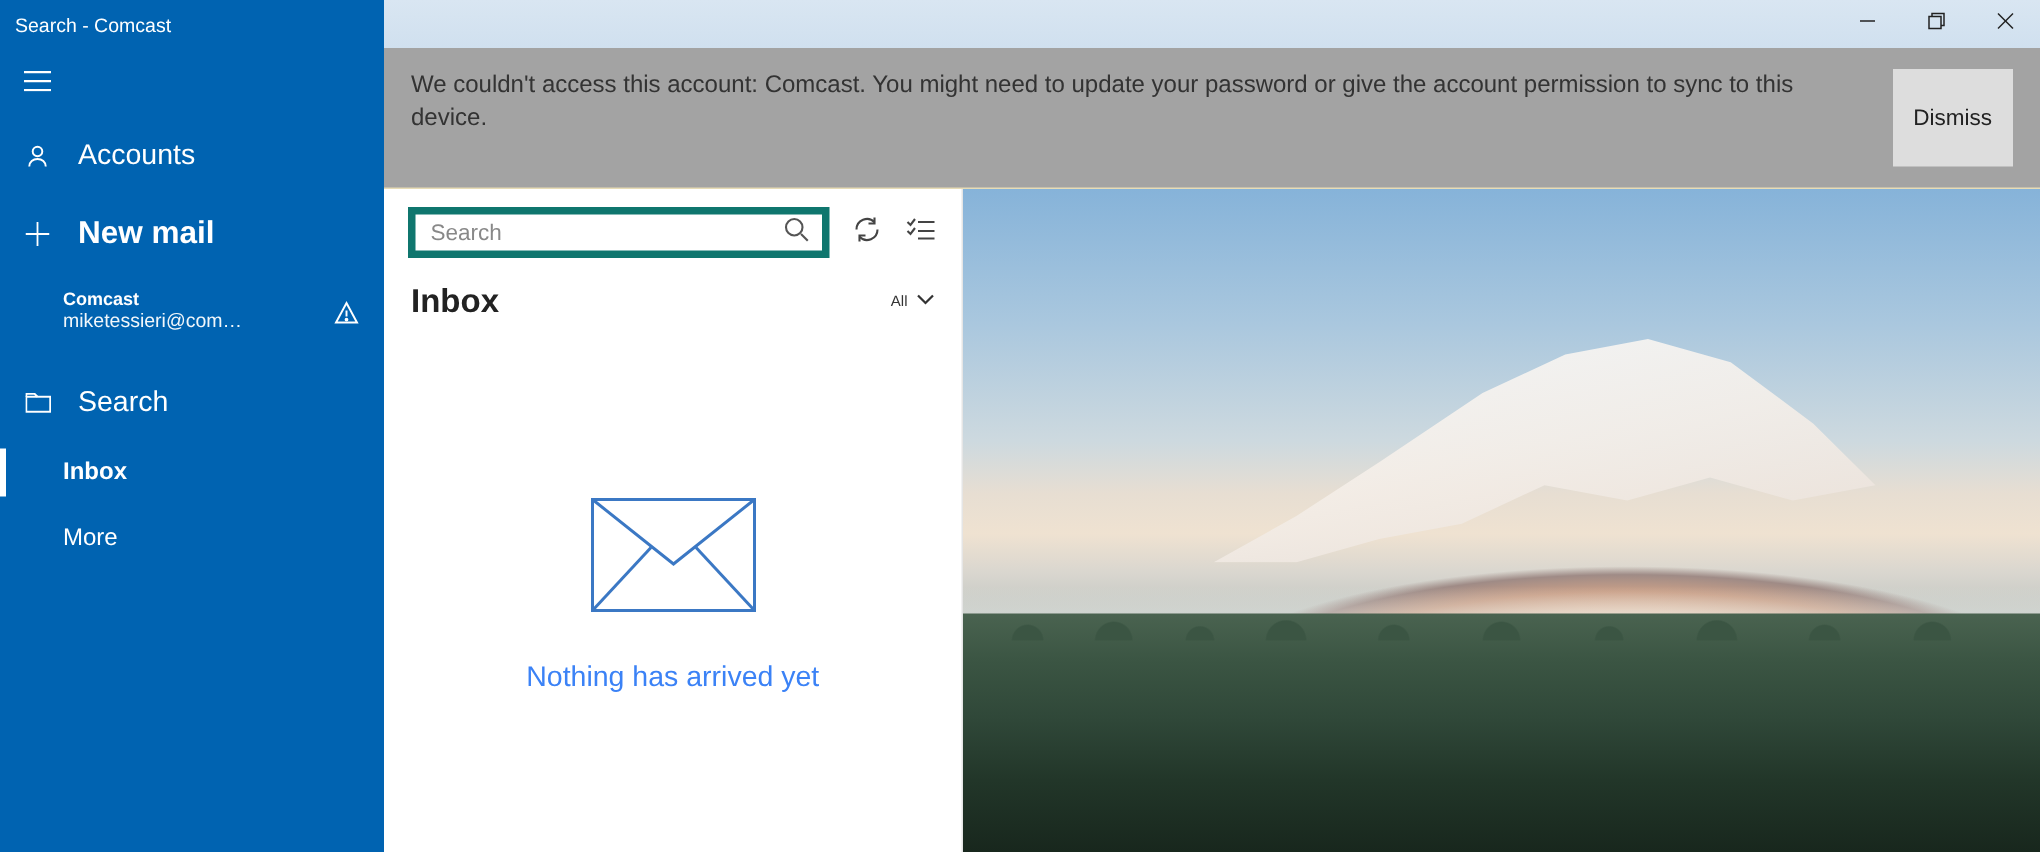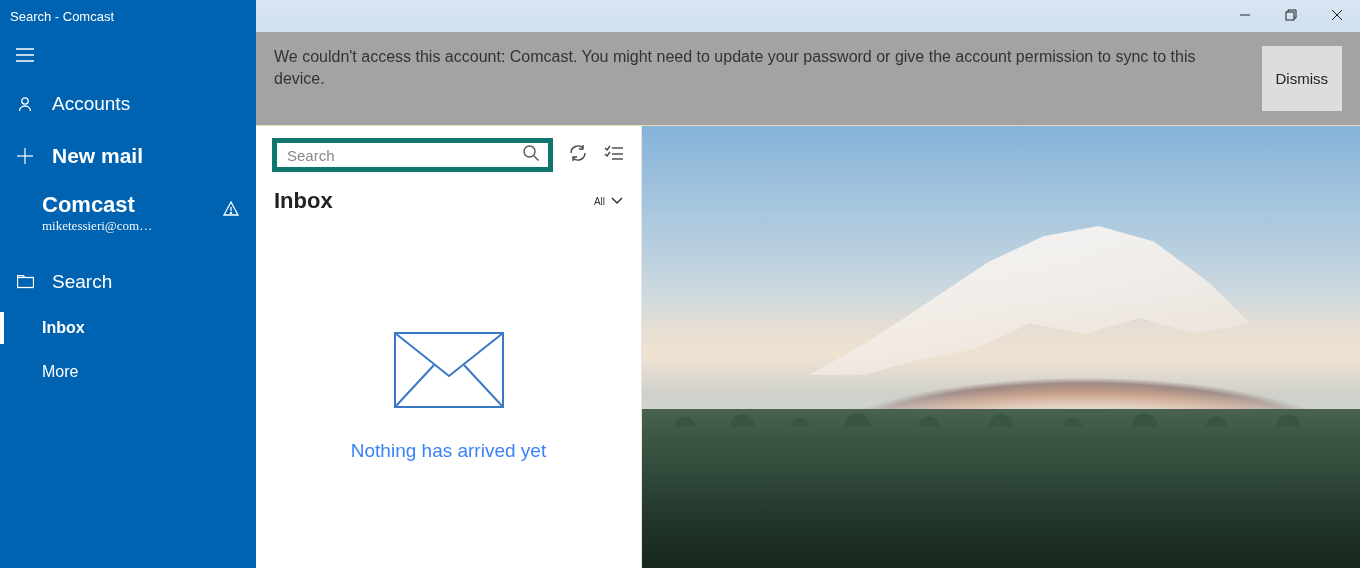--- a/index.html
+++ b/index.html
@@ -40,22 +40,22 @@
     cursor: default;
   }
   .nav-row.section { font-size: 19px; font-weight: 400; }
   .nav-row .icon { width: 18px; display:flex; align-items:center; justify-content:center; }
   .newmail { font-size: 21px; font-weight: 600; height: 56px;}
   .accounts-header { font-size: 19px; }
   .account-item {
     padding: 8px 16px 8px 42px;
     position: relative;
   }
-  .account-item .name { font-size: 22px; font-weight: 600; }
-  .account-item .addr { font-size: 13px; opacity: 0.95; font-family: Liberation Serif, serif; }
+  .account-item .name { font-size: 12px; font-weight: 600; }
+  .account-item .addr { font-size: 13px; opacity: 0.95; }
   .account-item .warn {
     position: absolute; right: 16px; top: 16px;
   }
   .folders-header { margin-top: 16px; }
   .folder-item {
     padding: 0 16px 0 42px;
     height: 44px;
     display: flex;
     align-items: center;
     font-size: 16px;

